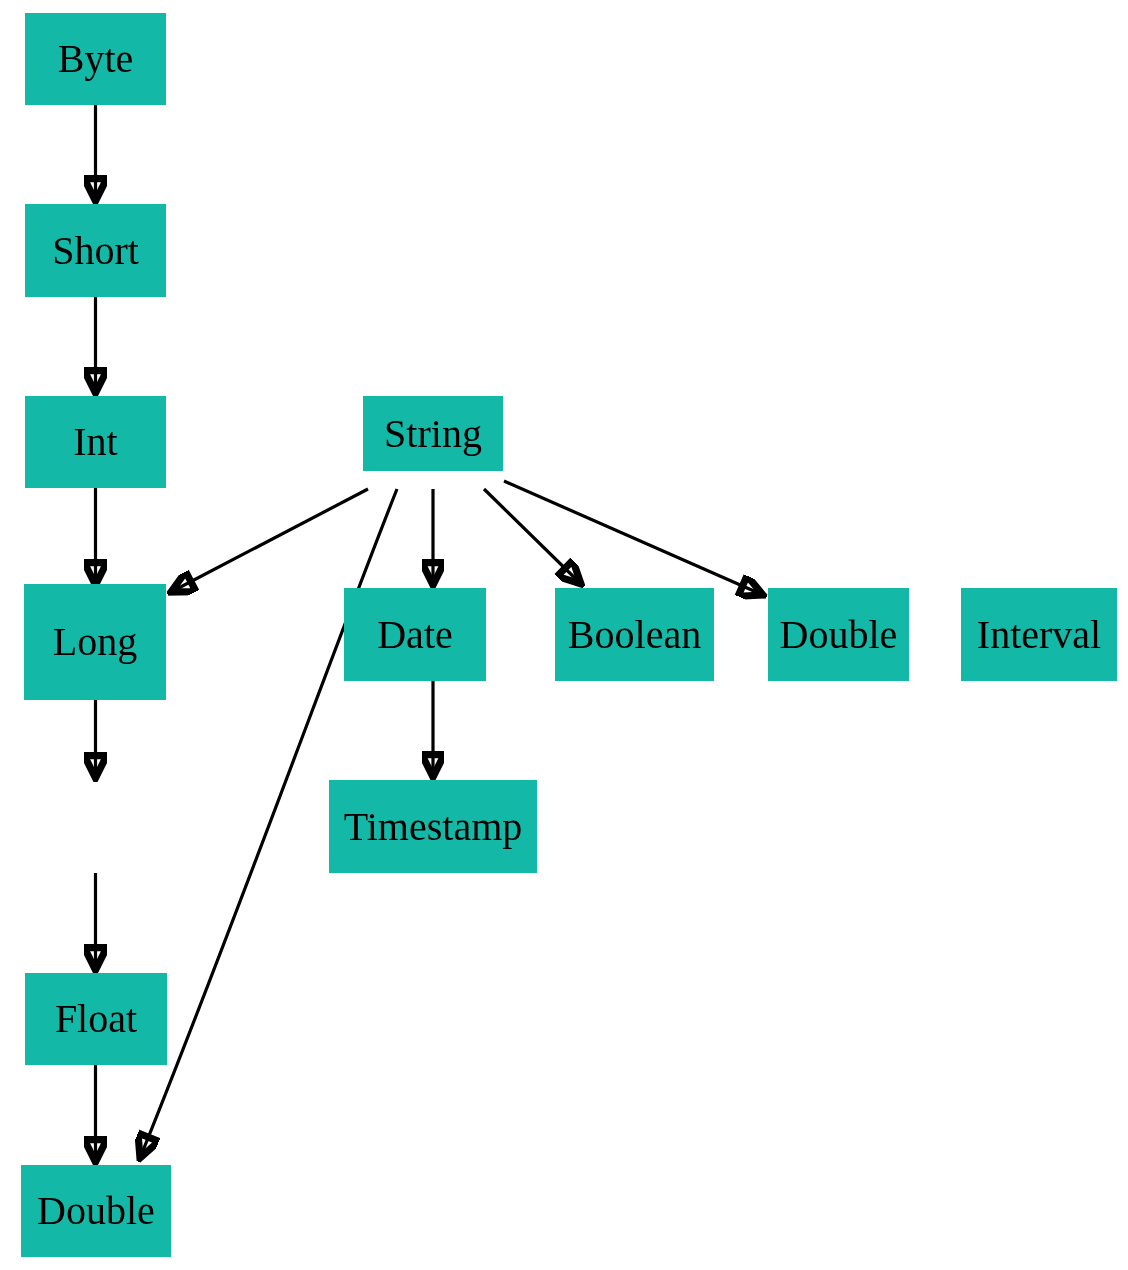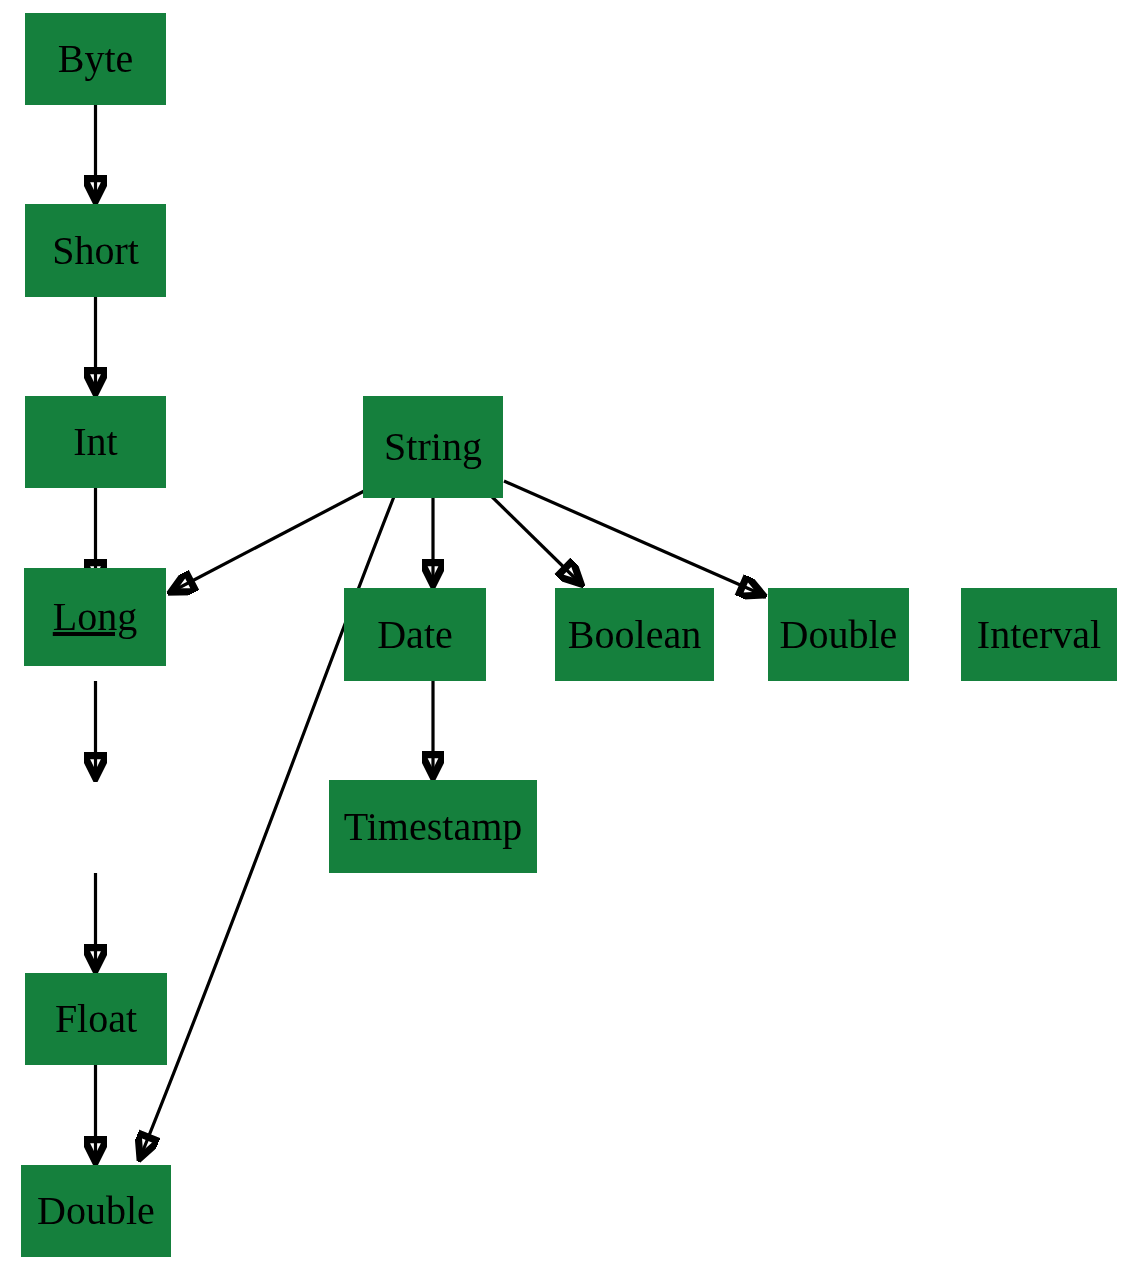--- a/index.html
+++ b/index.html
@@ -7,21 +7,21 @@
     position:relative;
     width:1128px;height:1270px;
     background:#ffffff;
     font-family:"Liberation Serif", serif;
     overflow:hidden;
   }
   .edges{position:absolute;left:0;top:0;width:1128px;height:1270px;}
   .edges path{stroke:#000000;stroke-width:3.2;fill:none;}
   .node{
     position:absolute;
-    background:#15803d;
+    background:#14b8a6;
     color:#000000;
     display:flex;align-items:center;justify-content:center;
     font-size:40px;line-height:1;
     white-space:nowrap;
     user-select:none;
   }
 </style>
 </head>
 <body>
 
@@ -43,23 +43,23 @@
     <path d="M433,489 L433,585" marker-end="url(#arrowhead)"></path>
     <path d="M484,489 L581,584" marker-end="url(#arrowhead)"></path>
     <path d="M504,481 L763,595" marker-end="url(#arrowhead)"></path>
     <path d="M397,489 C335,645 240,910 140,1158" marker-end="url(#arrowhead)"></path>
     <path d="M433,681 L433,777" marker-end="url(#arrowhead)"></path>
   </svg>
 
   <div class="node" style="left:25px;  top:13px;   width:141px; height:92px;">Byte</div>
   <div class="node" style="left:25px;  top:204px;  width:141px; height:93px;">Short</div>
   <div class="node" style="left:25px;  top:396px;  width:141px; height:92px;">Int</div>
-  <div class="node" style="left:24px;  top:568px;  width:142px; height:98px;text-decoration:underline;">Long</div>
+  <div class="node" style="left:24px;  top:584px;  width:142px; height:116px;">Long</div>
   <div class="node" style="left:25px;  top:973px;  width:142px; height:92px;">Float</div>
   <div class="node" style="left:21px;  top:1165px; width:150px; height:92px;">Double</div>
-  <div class="node" style="left:363px; top:396px;  width:140px; height:102px;">String</div>
+  <div class="node" style="left:363px; top:396px;  width:140px; height:75px;">String</div>
   <div class="node" style="left:344px; top:588px;  width:142px; height:93px;">Date</div>
   <div class="node" style="left:329px; top:780px;  width:208px; height:93px;">Timestamp</div>
   <div class="node" style="left:555px; top:588px;  width:159px; height:93px;">Boolean</div>
   <div class="node" style="left:768px; top:588px;  width:141px; height:93px;">Double</div>
   <div class="node" style="left:961px; top:588px;  width:156px; height:93px;">Interval</div>
 
 </div>
 
 </body></html>

